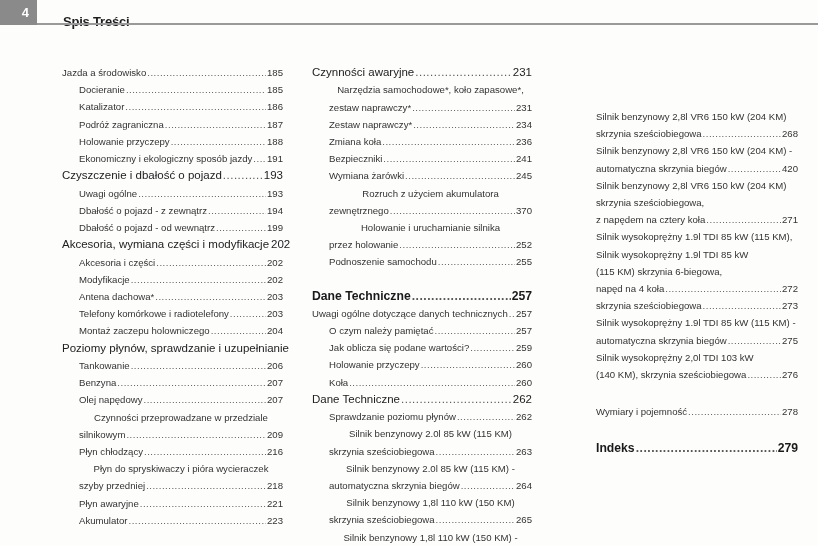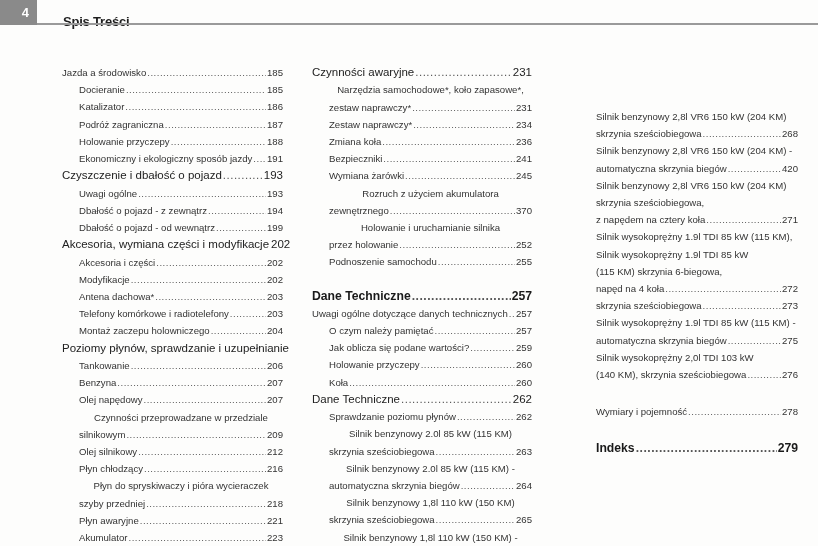--- a/index.html
+++ b/index.html
@@ -165,25 +165,20 @@
     <div class="entry l2 noleader">
       <span class="title">Czynności przeprowadzane w przedziale</span>
       <span class="page"></span>
     </div>
     <div class="entry l2">
       <span class="title">silnikowym</span>
       <span class="leader"></span>
       <span class="page">209</span>
     </div>
     <div class="entry l2">
-      <span class="title">Olej silnikowy</span>
-      <span class="leader"></span>
-      <span class="page">212</span>
-    </div>
-    <div class="entry l2">
       <span class="title">Płyn chłodzący</span>
       <span class="leader"></span>
       <span class="page">216</span>
     </div>
     <div class="entry l2 noleader">
       <span class="title">Płyn do spryskiwaczy i pióra wycieraczek</span>
       <span class="page"></span>
     </div>
     <div class="entry l2">
       <span class="title">szyby przedniej</span>

